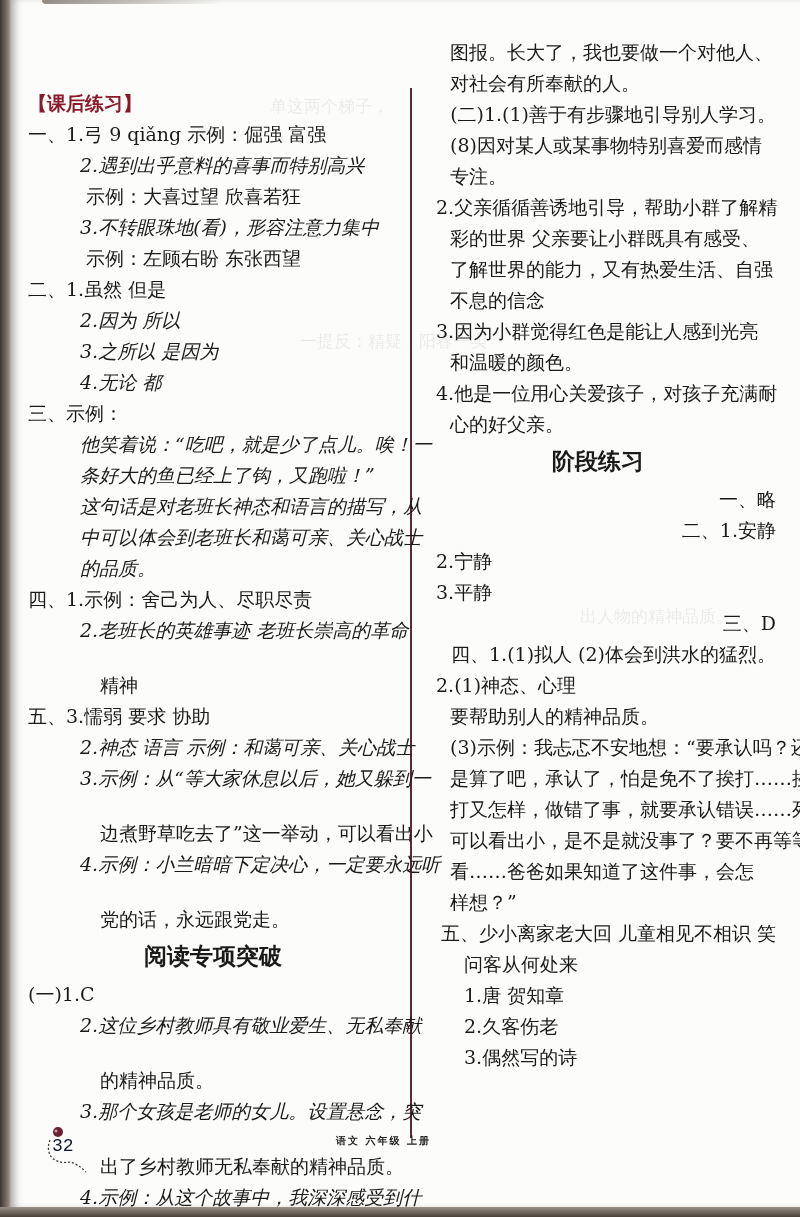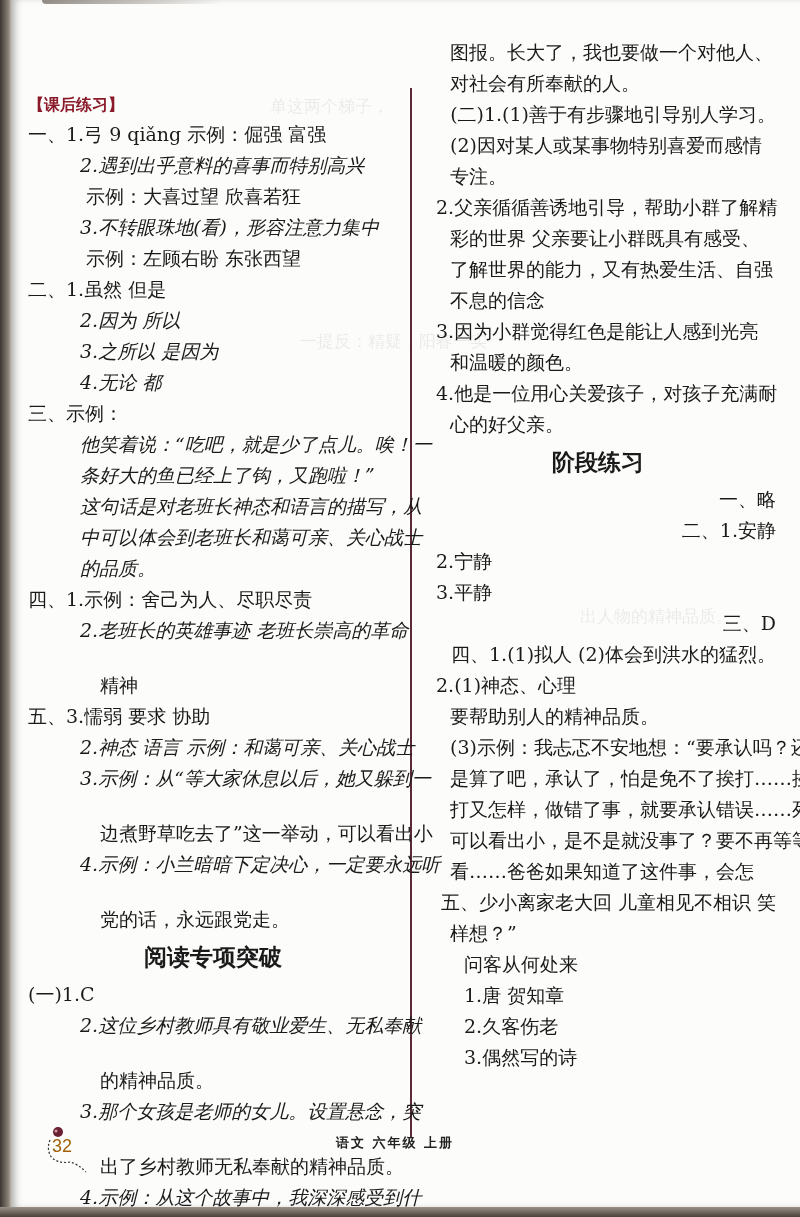--- a/index.html
+++ b/index.html
@@ -40,37 +40,37 @@
   .i0 { padding-left: 0; }
   .i1 { padding-left: 52px; font-style: italic; }
   .i2 { padding-left: 58px; }
   .i3 { padding-left: 72px; margin-top: 24px; }
   .r0 { padding-left: 0; text-align: right; }
   .r1 { padding-left: 16px; }
   .r2 { padding-left: 30px; }
   .r3 { padding-left: 44px; }
   .section-label {
     color: #8a1a2a; font-family: "DejaVu Sans", "Liberation Sans", sans-serif;
-    font-weight: bold; font-size: 16px;
+    font-weight: bold; font-size: 19px;
   }
   .section-title {
     text-align: center; font-weight: bold; font-size: 23px;
     height: 44px; line-height: 44px;
-    font-family: Liberation Sans, sans-serif;
+    font-family: Liberation Serif, serif;
   }
   .footer {
-    position: absolute; left: 336px; top: 1134px; font-size: 13px; font-weight: bold;
+    position: absolute; left: 336px; top: 1134px; font-size: 10px; font-weight: bold;
     letter-spacing: 2px; color: #222;
   }
   .page-num {
     position: absolute; left: 44px; top: 1126px; width: 60px; height: 50px;
   }
   .page-num .n {
     position: absolute; left: 8px; top: 10px; font-size: 18px;
-    font-family: Liberation Sans, sans-serif; color: #a16207;
+    font-family: Liberation Mono, monospace; color: #0f172a;
   }
   .ghost {
     position: absolute; color: rgba(0,0,0,0.07); font-size: 17px; white-space: nowrap;
   }
 </style>
 </head>
 <body>
 
 <div class="spine"></div>
 <div class="page">
@@ -123,21 +123,21 @@
       <div class="line i1">4.示例：从这个故事中，我深深感受到什</div>
       <div class="line i3">么叫无私奉献，同时也感受到了知恩</div>
     </div>
 </div>
 
 <div class="col right">
   <div id="right-lines">
       <div class="line r2">图报。长大了，我也要做一个对他人、</div>
       <div class="line r2">对社会有所奉献的人。</div>
       <div class="line r0">(二)1.(1)善于有步骤地引导别人学习。</div>
-      <div class="line r2">(2)因对某人或某事物特别喜爱而感情</div>
+      <div class="line r2">(8)因对某人或某事物特别喜爱而感情</div>
       <div class="line r2">专注。</div>
       <div class="line r1">2.父亲循循善诱地引导，帮助小群了解精</div>
       <div class="line r2">彩的世界  父亲要让小群既具有感受、</div>
       <div class="line r2">了解世界的能力，又有热爱生活、自强</div>
       <div class="line r2">不息的信念</div>
       <div class="line r1">3.因为小群觉得红色是能让人感到光亮</div>
       <div class="line r2">和温暖的颜色。</div>
       <div class="line r1">4.他是一位用心关爱孩子，对孩子充满耐</div>
       <div class="line r2">心的好父亲。</div>
     </div>
@@ -149,22 +149,22 @@
       <div class="line r1">3.平静</div>
       <div class="line r0">三、D</div>
       <div class="line r0">四、1.(1)拟人  (2)体会到洪水的猛烈。</div>
       <div class="line r1">2.(1)神态、心理</div>
       <div class="line r2">要帮助别人的精神品质。</div>
       <div class="line r2">(3)示例：我忐忑不安地想：“要承认吗？还</div>
       <div class="line r2">是算了吧，承认了，怕是免不了挨打……挨</div>
       <div class="line r2">打又怎样，做错了事，就要承认错误……死</div>
       <div class="line r2">可以看出小，是不是就没事了？要不再等等</div>
       <div class="line r2">看……爸爸如果知道了这件事，会怎</div>
+      <div class="line r2">样想？”</div>
       <div class="line r0">五、少小离家老大回  儿童相见不相识  笑</div>
-      <div class="line r2">样想？”</div>
       <div class="line r3">问客从何处来</div>
       <div class="line r3">1.唐  贺知章</div>
       <div class="line r3">2.久客伤老</div>
       <div class="line r3">3.偶然写的诗</div>
     </div>
 </div>
 
 <div class="page-num">
   <svg width="60" height="50" viewBox="0 0 60 50">
     <circle cx="14" cy="6" r="5" fill="#6a2030"></circle>

